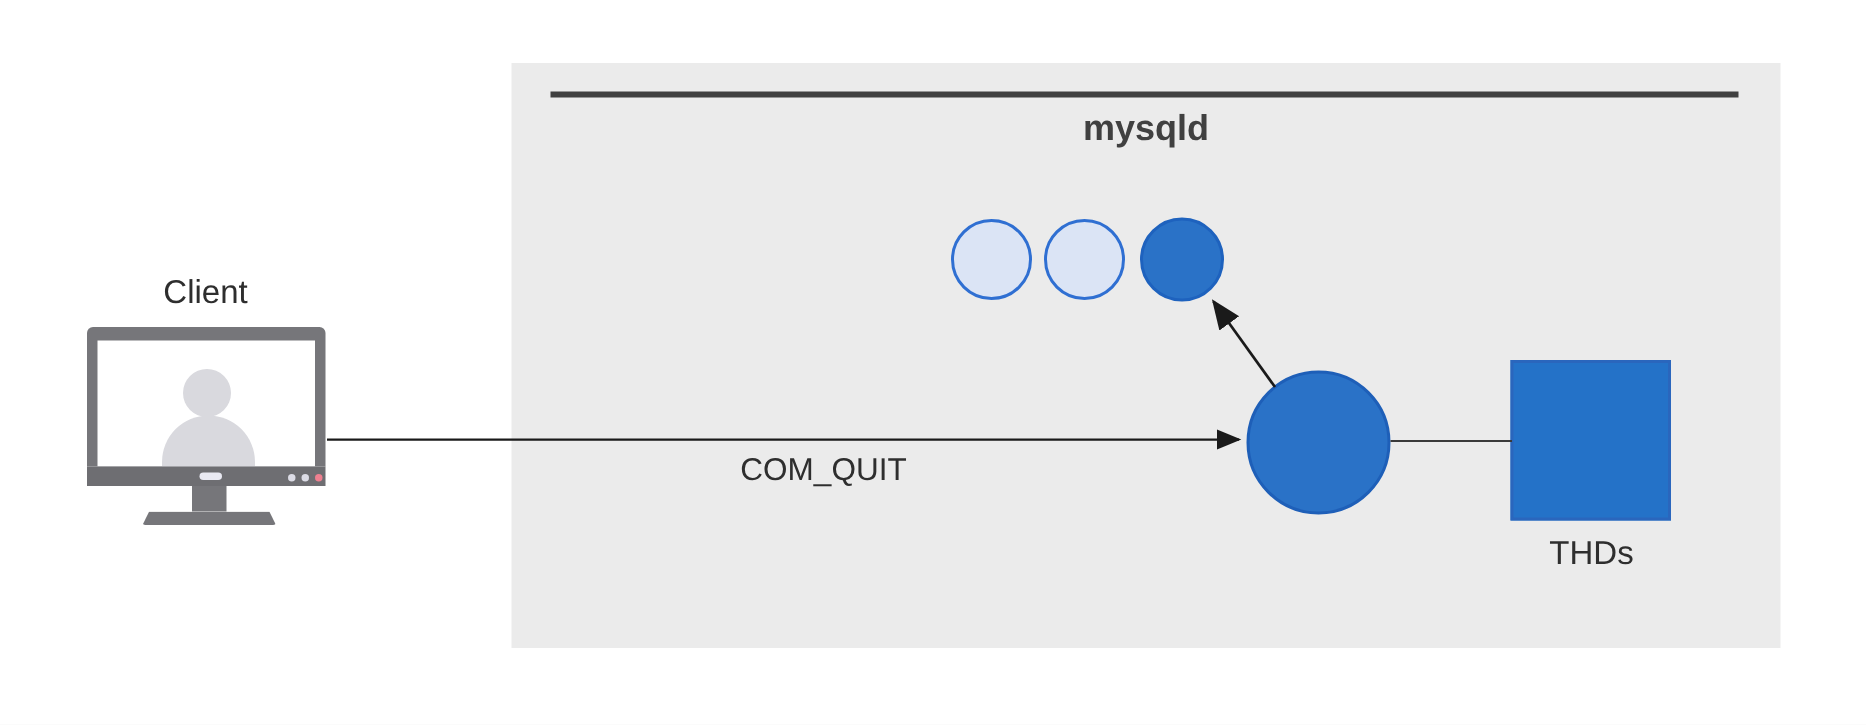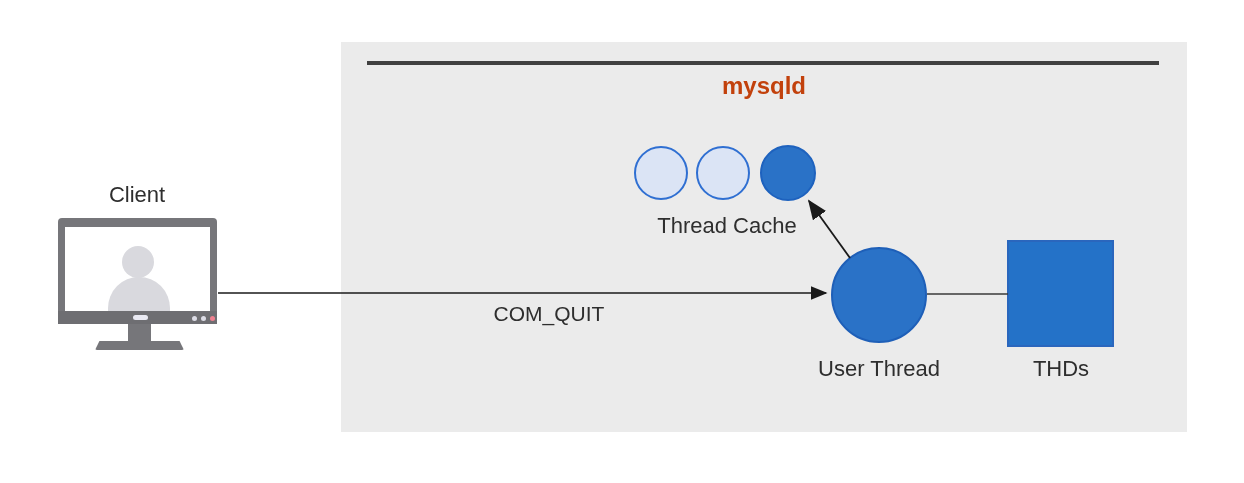--- a/index.html
+++ b/index.html
@@ -5,21 +5,21 @@
   html,body{margin:0;padding:0;background:#ffffff;}
   #canvas{
     position:relative;width:1244px;height:483px;background:#ffffff;overflow:hidden;
     font-family:"Liberation Sans","DejaVu Sans",sans-serif;color:#262626;
   }
   .abs{position:absolute;}
   
   #mysqld-box{left:341px;top:42px;width:846px;height:390px;background:#EBEBEB;}
   #mysqld-divider{left:367px;top:61px;width:792px;height:4px;background:#404040;}
   #mysqld-title{left:341px;top:72px;width:846px;text-align:center;
-    font-size:24px;font-weight:bold;color:#c2410c;}
+    font-size:24px;font-weight:bold;color:#404040;}
   
   .lbl{font-size:22px;text-align:center;color:#2e2e2e;white-space:nowrap;}
   #client-label{left:57px;top:182px;width:160px;}
   #comquit-label{left:449px;top:302px;width:200px;font-size:21px;}
   #threadcache-label{left:627px;top:213px;width:200px;}
   #userthread-label{left:779px;top:356px;width:200px;}
   #thds-label{left:961px;top:356px;width:200px;}
   
   .cache-circle{width:54px;height:54px;border-radius:50%;
     background:#DBE4F5;border:2px solid #2F6FD2;box-sizing:border-box;}
@@ -56,24 +56,22 @@
 
 <div id="canvas">
 
   <div class="abs" id="mysqld-box"></div>
   <div class="abs" id="mysqld-divider"></div>
   <div class="abs" id="mysqld-title">mysqld</div>
 
   <div class="abs cache-circle" id="cache-c1"></div>
   <div class="abs cache-circle" id="cache-c2"></div>
   <div class="abs cache-circle" id="cache-c3"></div>
-  <div class="abs lbl" id="threadcache-label">Thread Cache</div>
 
   <div class="abs" id="userthread-circle"></div>
-  <div class="abs lbl" id="userthread-label">User Thread</div>
 
   <div class="abs" id="thds-square"></div>
   <div class="abs lbl" id="thds-label">THDs</div>
 
   <div class="abs lbl" id="client-label">Client</div>
   <div class="abs" id="monitor-frame">
     <div class="abs" id="monitor-screen">
       <div class="abs" id="person-head"></div>
       <div class="abs" id="person-shoulders"></div>
     </div>

